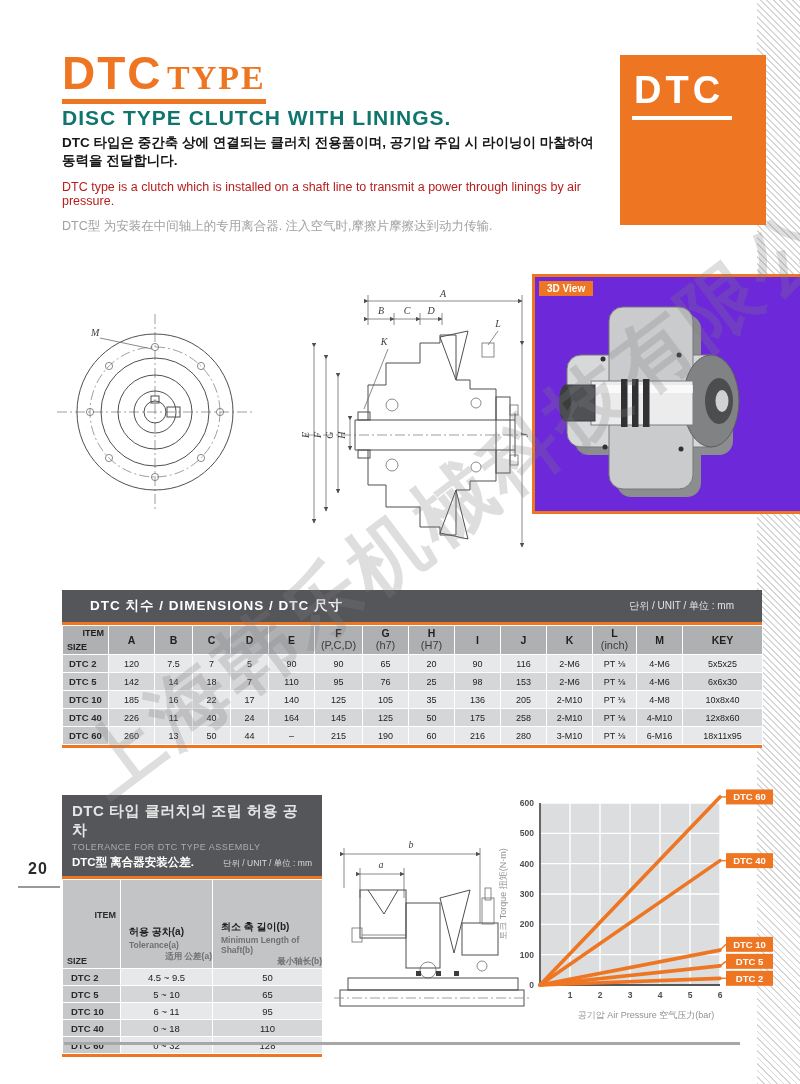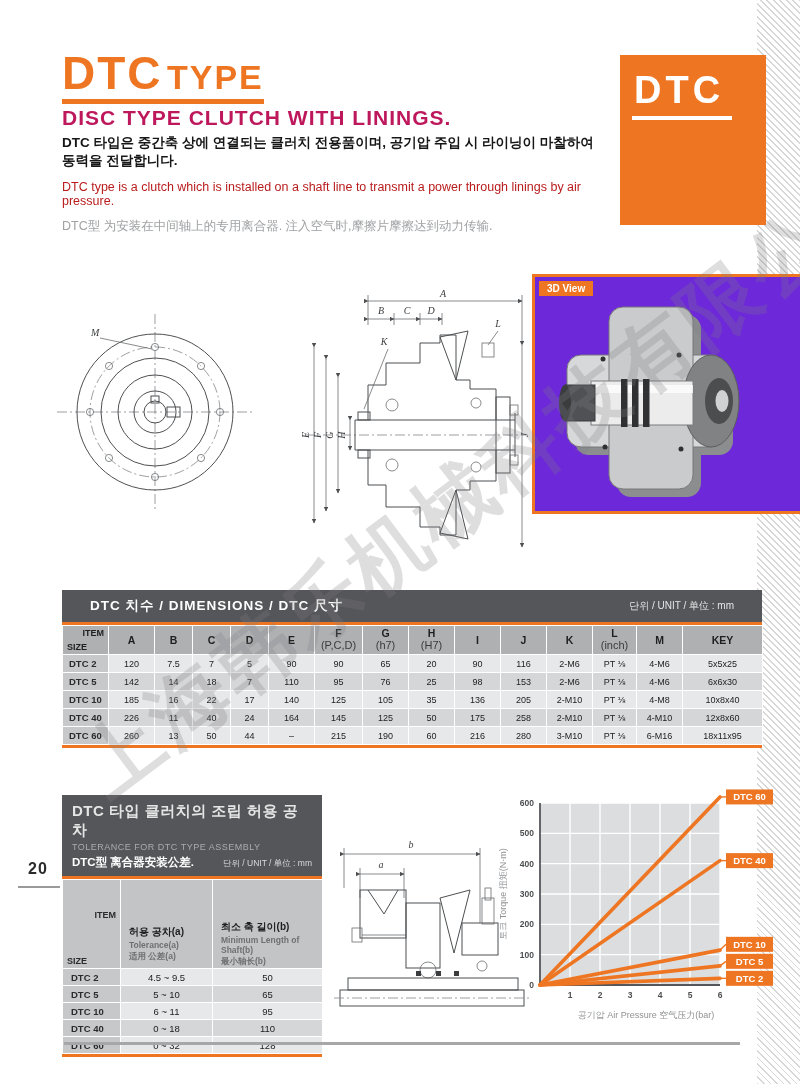--- a/index.html
+++ b/index.html
@@ -9,23 +9,23 @@
   
   .hatch{position:absolute;right:0;top:0;width:43px;height:1084px;z-index:0;
          background:repeating-linear-gradient(45deg, rgba(120,120,122,.30) 0 1.3px, transparent 1.3px 4.6px);}
   
   .watermark{position:absolute;left:92px;top:726px;transform:rotate(-37deg);transform-origin:left center;
              font-size:78px;font-weight:bold;letter-spacing:5px;white-space:nowrap;
              color:rgba(128,128,132,0.26);z-index:6;pointer-events:none;}
   
   .title-wrap{position:absolute;left:62px;top:50px;z-index:2;}
   .title-main{font-size:46px;font-weight:900;color:#EE7623;letter-spacing:2px;}
-  .title-sub{font-size:34px;font-weight:900;color:#EE7623;letter-spacing:2px;}
+  .title-sub{font-size:34px;font-weight:900;color:#EE7623;letter-spacing:2px;font-family:Liberation Serif, serif;}
   .title-underline{display:inline-block;border-bottom:5px solid #EE7623;padding-bottom:3px;line-height:1;}
-  .subtitle{position:absolute;left:62px;top:106px;font-size:21px;font-weight:600;color:#be185d;
+  .subtitle{position:absolute;left:62px;top:106px;font-size:21px;font-weight:600;color:#0f766e;
             letter-spacing:1px;z-index:2;}
   .desc{position:absolute;left:62px;top:134px;width:545px;z-index:2;}
   .desc-ko{font-size:13.5px;font-weight:bold;color:#161616;margin-bottom:10px;}
   .desc-en{font-size:12.5px;color:#b91c1c;margin-bottom:10px;}
   .desc-zh{font-size:12.5px;color:#9FA1A3;}
   .badge{position:absolute;left:620px;top:55px;width:146px;height:170px;background:#EE7623;z-index:2;}
   .badge-text{display:inline-block;margin:14px 0 0 12px;font-size:38px;font-weight:800;color:#fff;
               letter-spacing:4px;border-bottom:4px solid #fff;padding:0 8px 4px 2px;}
   
   .view3d{position:absolute;left:532px;top:274px;width:277px;height:240px;background:#6d28d9;
@@ -59,21 +59,21 @@
   .tol-t1{color:#e5e5e5;font-weight:bold;font-size:15px;letter-spacing:.5px;}
   .tol-t2{color:#A9ABAD;font-size:9px;letter-spacing:.5px;margin-top:2px;}
   .tol-t3-row{display:flex;justify-content:space-between;align-items:baseline;margin-top:3px;}
   .tol-t3{color:#fff;font-weight:bold;font-size:11.5px;}
   .tol-unit{color:#D8D9DA;font-size:8.5px;}
   .tol table{width:260px;}
   .tol th,.tol td{border:1px solid #fff;text-align:center;vertical-align:middle;padding:0;}
   .tol thead th{background:#C2C4C6;height:58px;}
   .tol .h-ko{font-size:10px;font-weight:bold;color:#1f1f1f;text-align:left;padding-left:8px;margin-top:40px;}
   .tol .h-en{font-size:8.5px;color:#6e7072;text-align:left;padding-left:8px;margin-top:1px;}
-  .tol .h-zh{font-size:8.5px;color:#6e7072;text-align:left;padding-left:8px;margin-top:1px;}
+  .tol .h-zh{font-size:8.5px;color:#6e7072;text-align:right;padding-left:8px;margin-top:1px;}
   .tol tbody tr.even td,.tol tbody tr.even th{background:#E7E8E9;}
   .tol tbody tr.odd td,.tol tbody tr.odd th{background:#D5D6D8;}
   .tol tbody th{background:#C6C8CA !important;font-size:9.5px;font-weight:bold;text-align:left;padding-left:8px;}
   .tol tbody td{font-size:9.5px;height:16px;color:#222;}
   .tol-corner .it{top:auto;bottom:50%;margin-bottom:4px;}
   
   .pagenum{position:absolute;left:28px;top:860px;font-size:16px;font-weight:bold;letter-spacing:1px;z-index:2;}
   .pagenum-line{position:absolute;left:18px;top:886px;width:42px;height:2px;background:#9a9a9a;z-index:2;}
   .footer-rule{position:absolute;left:64px;top:1042px;width:676px;height:2.5px;background:#a7a7a7;z-index:2;}
   

